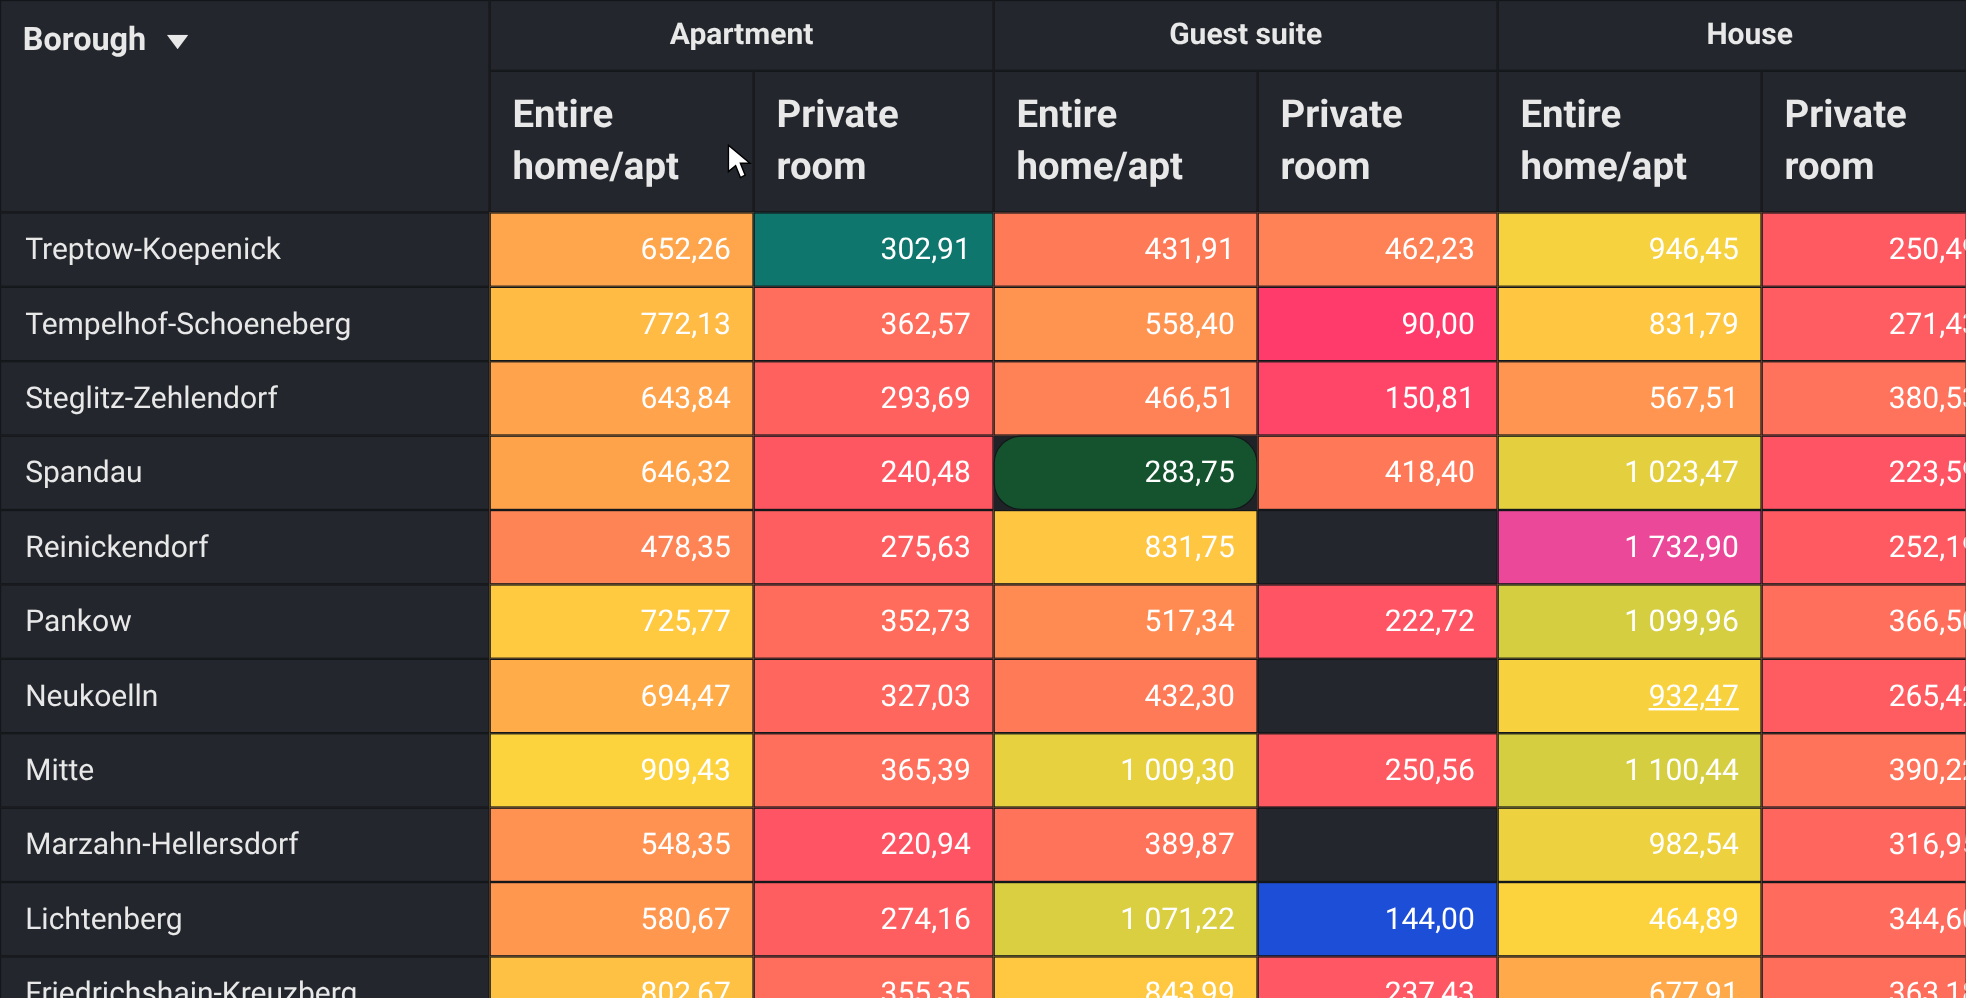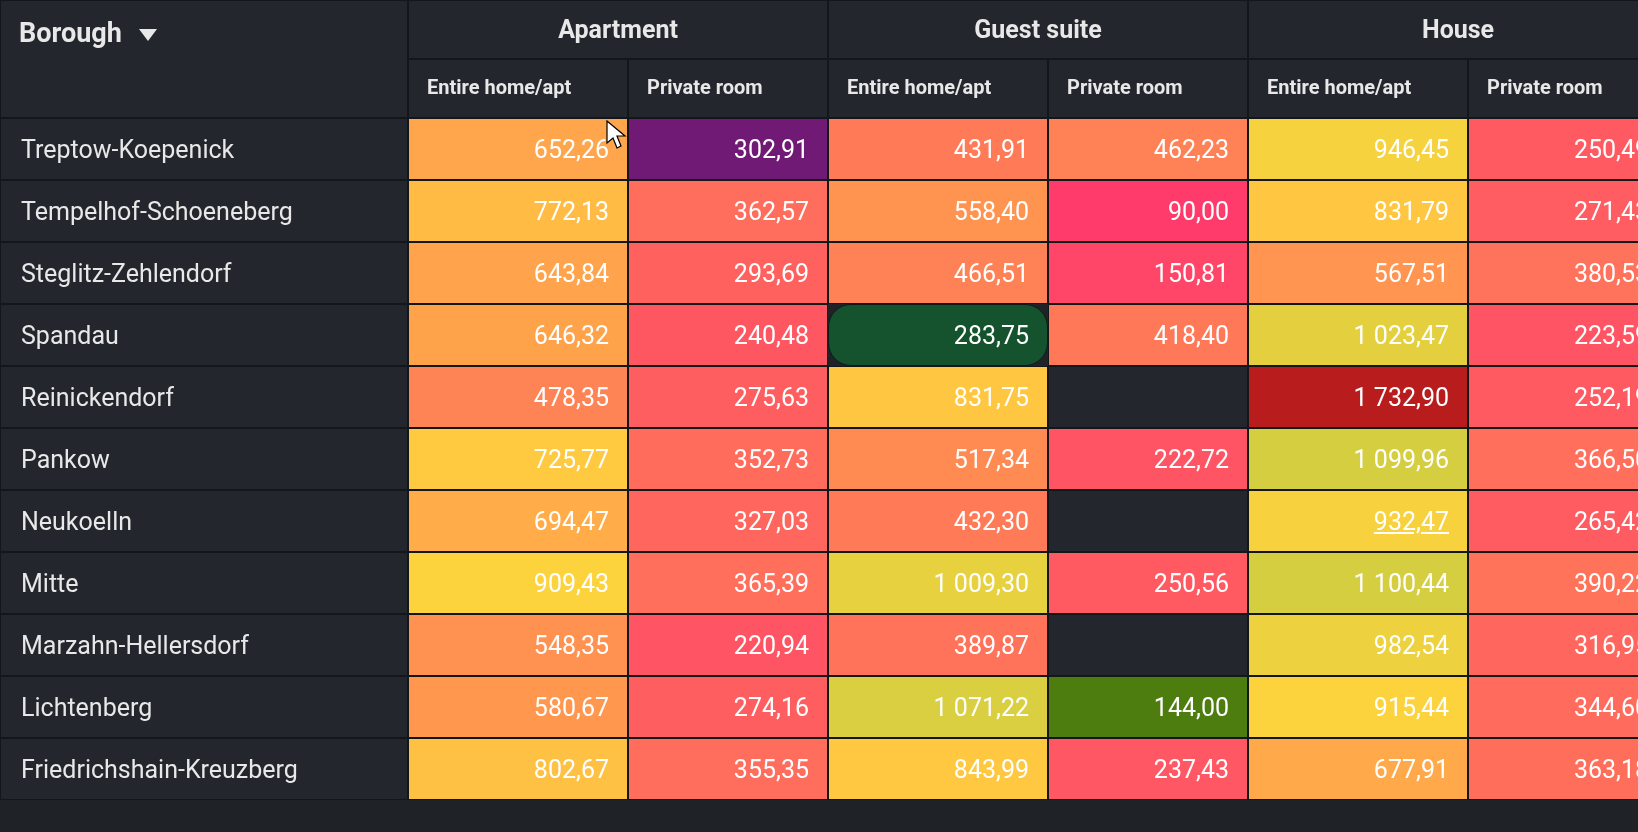--- a/index.html
+++ b/index.html
@@ -26,21 +26,21 @@
     padding:14px 18px;
     border:1px solid #14171a;
   }
   thead th.row-label-head{
     text-align:left;
     font-size:27px;
     vertical-align:top;
     padding:16px 18px;
   }
   thead tr.subhead th{
-    font-size:20px;
+    font-size:32px;
     text-align:left;
     padding:14px 18px 16px 18px;
     line-height:1.35;
   }
   tbody th.row-label{
     background:#23272d;
     text-align:left;
     font-weight:400;
     font-size:25px;
     padding:0 20px;
@@ -110,21 +110,21 @@
         <th><span>Entire home/apt</span></th>
         <th><span>Private room</span></th>
         <th><span>Entire home/apt</span></th>
         <th><span>Private room</span></th>
       </tr>
     </thead>
     <tbody id="tb">
         <tr>
           <th class="row-label">Treptow-Koepenick</th>
           <td style="background: rgb(255, 165, 75);">652,26</td>
-          <td style="background: #701a75; margin-left: 30px;">302,91</td>
+          <td style="background: #0f766e; margin-left: 30px;">302,91</td>
           <td style="background: rgb(255, 123, 88);">431,91</td>
           <td style="background: rgb(255, 129, 86);">462,23</td>
           <td style="background: rgb(245, 210, 62);">946,45</td>
           <td style="background: rgb(255, 89, 98);">250,49</td>
         </tr>
         <tr>
           <th class="row-label">Tempelhof-Schoeneberg</th>
           <td style="background: rgb(255, 187, 68);">772,13</td>
           <td style="background: rgb(255, 110, 92);">362,57</td>
           <td style="background: rgb(255, 147, 80);">558,40</td>
@@ -149,21 +149,21 @@
           <td style="background: rgb(255, 121, 88);">418,40</td>
           <td style="background: rgb(228, 208, 63);">1 023,47</td>
           <td style="background: rgb(255, 84, 99);">223,59</td>
         </tr>
         <tr>
           <th class="row-label">Reinickendorf</th>
           <td style="background: rgb(255, 132, 85);">478,35</td>
           <td style="background: rgb(255, 94, 96);">275,63</td>
           <td style="background: rgb(255, 198, 65);">831,75</td>
           <td class="empty"></td>
-          <td style="background: #b91c1c;">1 732,90</td>
+          <td style="background: #ec4899;">1 732,90</td>
           <td style="background: rgb(255, 89, 98);">252,19</td>
         </tr>
         <tr>
           <th class="row-label">Pankow</th>
           <td style="background: rgb(255, 201, 64);">725,77</td>
           <td style="background: rgb(255, 108, 92);">352,73</td>
           <td style="background: rgb(255, 139, 83);">517,34</td>
           <td style="background: rgb(255, 84, 99);">222,72</td>
           <td style="background: rgb(212, 206, 64);">1 099,96</td>
           <td style="background: rgb(255, 111, 91);">366,50</td>
@@ -193,22 +193,22 @@
           <td style="background: rgb(255, 115, 90);">389,87</td>
           <td class="empty"></td>
           <td style="background: rgb(237, 209, 62);">982,54</td>
           <td style="background: rgb(255, 102, 94);">316,95</td>
         </tr>
         <tr>
           <th class="row-label">Lichtenberg</th>
           <td style="background: rgb(255, 151, 79);">580,67</td>
           <td style="background: rgb(255, 94, 97);">274,16</td>
           <td style="background: rgb(218, 207, 64);">1 071,22</td>
-          <td style="background: #4d7c0f;">144,00</td>
-          <td style="background: rgb(252, 211, 61);">915,44</td>
+          <td style="background: #1d4ed8;">144,00</td>
+          <td style="background: rgb(252, 211, 61);">464,89</td>
           <td style="background: rgb(255, 107, 93);">344,60</td>
         </tr>
         <tr>
           <th class="row-label">Friedrichshain-Kreuzberg</th>
           <td style="background: rgb(255, 193, 67);">802,67</td>
           <td style="background: rgb(255, 109, 92);">355,35</td>
           <td style="background: rgb(255, 200, 64);">843,99</td>
           <td style="background: rgb(255, 87, 99);">237,43</td>
           <td style="background: rgb(255, 169, 74);">677,91</td>
           <td style="background: rgb(255, 110, 91);">363,18</td>

